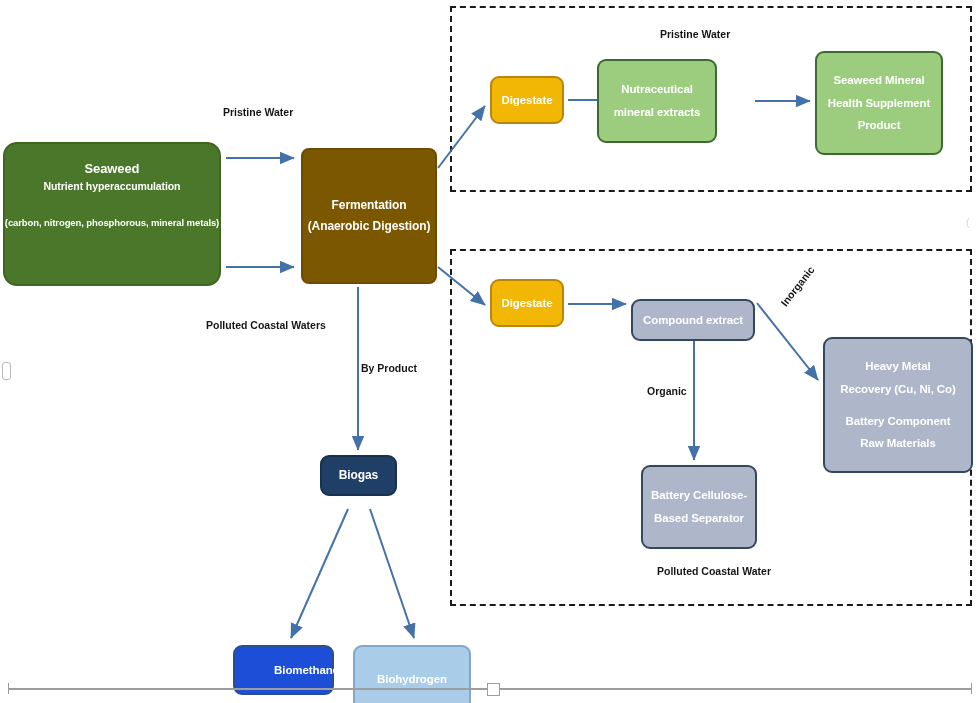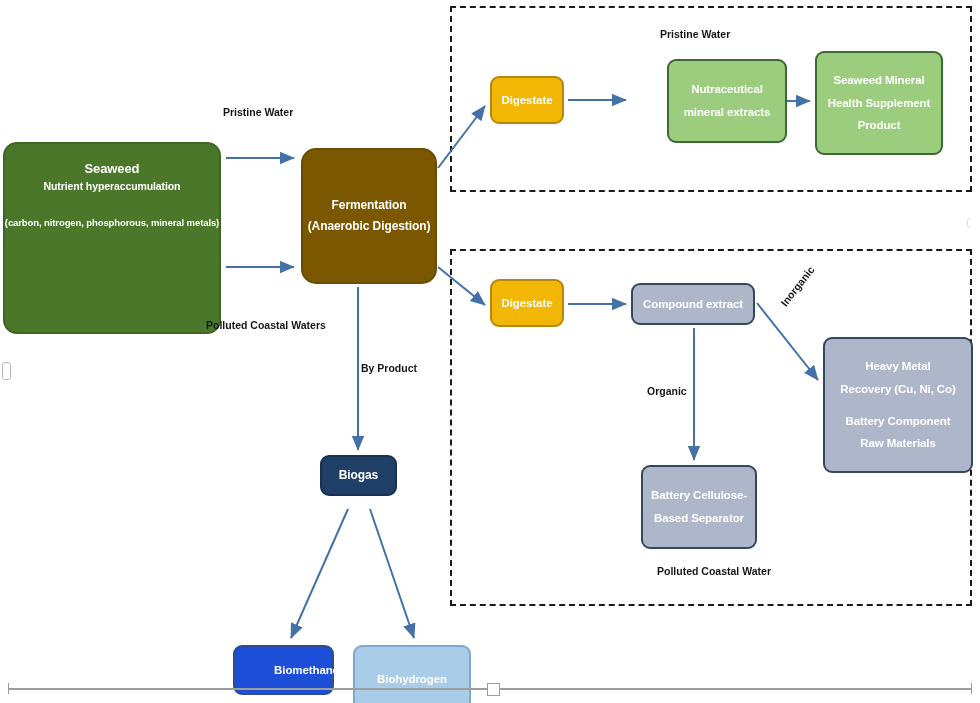--- a/index.html
+++ b/index.html
@@ -36,21 +36,21 @@
     color: #ffffff;
     font-weight: bold;
     line-height: 1.45;
     letter-spacing: -0.1px;
   }
   .node .ln { display: block; white-space: nowrap; }
   .node .spacer { height: 9px; }
 
   
   .n-seaweed {
-    left: 3px; top: 142px; width: 218px; height: 192px;
+    left: 3px; top: 142px; width: 218px; height: 144px;
     background: #4a7729;
     border: 2px solid #3f6622;
     border-radius: 14px;
     justify-content: flex-start;
     padding-top: 16px;
   }
   .n-seaweed .title { font-size: 13px; font-weight: bold; }
   .n-seaweed .sub   { font-size: 10.5px; font-weight: bold; }
   .n-seaweed .sub2  { font-size: 9.5px; font-weight: bold; margin-top: 22px;}
   .seaweed-notch {
@@ -59,56 +59,56 @@
     width: 7px; height: 16px;
     background: #ffffff;
     border: 1px solid #b8b8b8;
     border-radius: 3px;
   }
 
   .n-ferment {
     left: 301px; top: 148px; width: 136px; height: 136px;
     background: #7b5800;
     border: 2px solid #6b4c00;
-    border-radius: 15px;
+    border-radius: 8px;
     font-size: 12px;
   }
   .n-ferment .ln { margin: 2px 0; }
 
   .n-dig1 {
     left: 490px; top: 76px; width: 74px; height: 48px;
     background: #f2b705;
     border: 2px solid #b8860b;
     font-size: 11.5px;
   }
   .n-dig2 {
     left: 490px; top: 279px; width: 74px; height: 48px;
     background: #f2b705;
     border: 2px solid #b8860b;
     font-size: 11.5px;
   }
 
   .n-nutra {
-    left: 667px; top: 59px; width: 120px; height: 84px;
+    left: 597px; top: 59px; width: 120px; height: 84px;
     background: #9ccd7e;
     border: 2px solid #3b6b33;
     font-size: 11.5px;
   }
   .n-nutra .ln { margin: 3px 0; }
 
   .n-supplement {
     left: 815px; top: 51px; width: 128px; height: 104px;
     background: #9ccd7e;
     border: 2px solid #3b6b33;
     font-size: 11.5px;
   }
   .n-supplement .ln { margin: 3px 0; }
 
   .n-compound {
-    left: 631px; top: 283px; width: 124px; height: 42px;
+    left: 631px; top: 299px; width: 124px; height: 42px;
     background: #aeb6c9;
     border: 2px solid #33475e;
     font-size: 11.5px;
   }
 
   .n-heavymetal {
     left: 823px; top: 337px; width: 150px; height: 136px;
     background: #aeb6c9;
     border: 2px solid #33475e;
     font-size: 11.5px;

